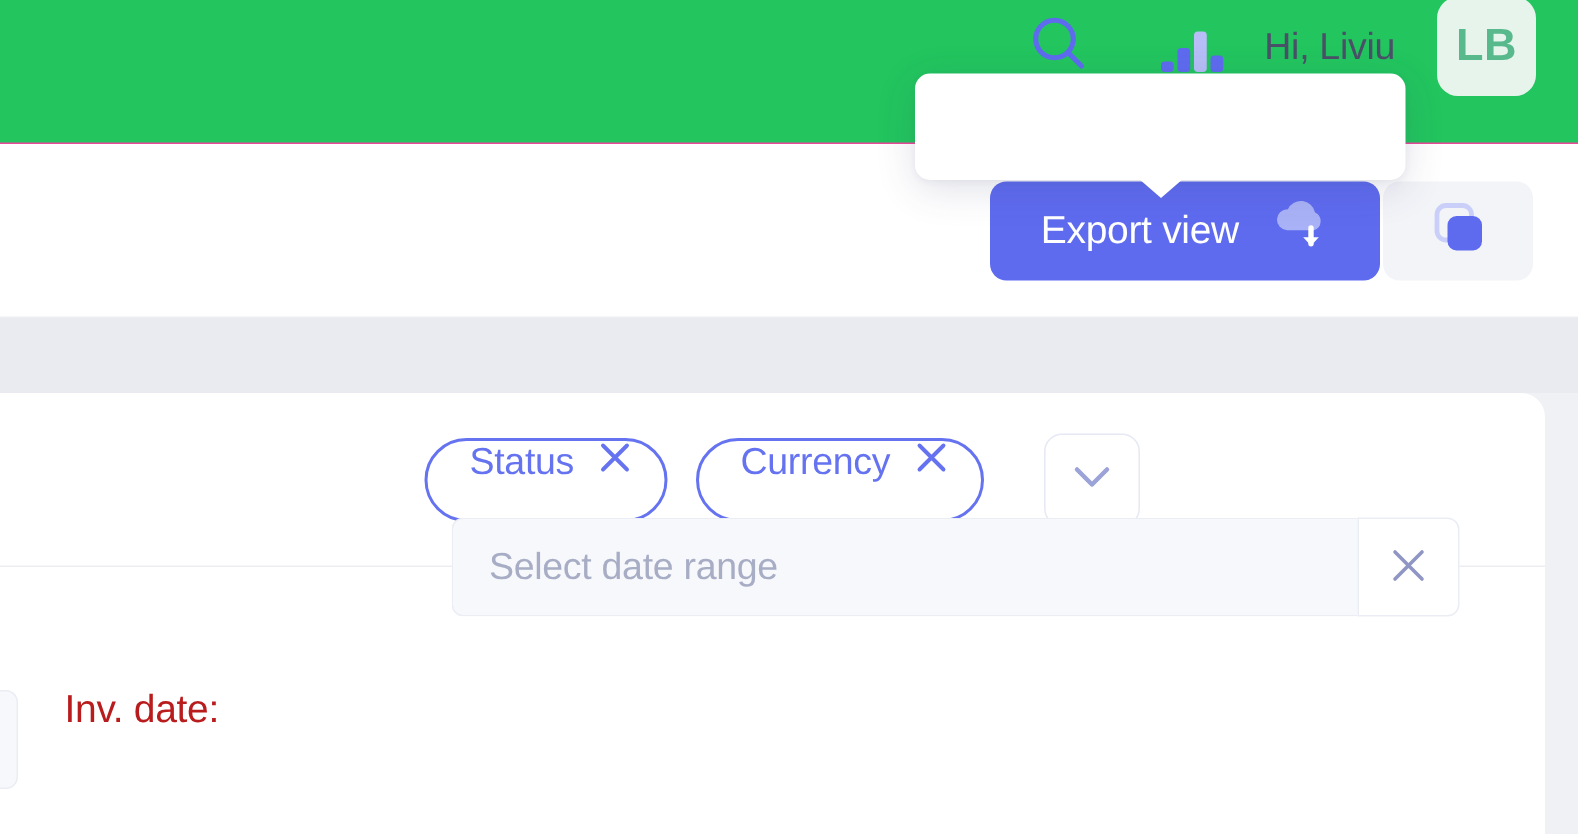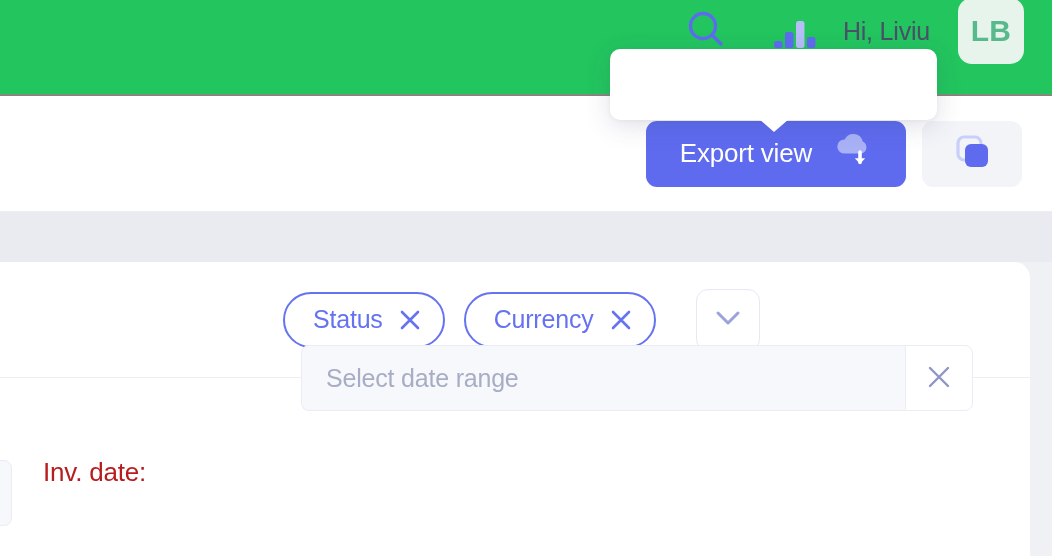--- a/index.html
+++ b/index.html
@@ -88,21 +88,21 @@
     border-bottom: 1px solid #EDEEF3;
   }
 
   .toolbar-actions {
     position: absolute;
     right: 30px;
     top: 50%;
     transform: translateY(-50%);
     display: flex;
     align-items: center;
-    gap: 16px;
+    gap: 2px;
   }
 
   .export-btn {
     display: flex;
     align-items: center;
     gap: 20px;
     height: 66px;
     padding: 0 30px 0 34px;
     background: #5E6BEF;
     border: none;
@@ -202,21 +202,20 @@
     left: 283px;
     top: 50%;
     transform: translateY(-50%);
     display: flex;
     align-items: center;
     gap: 19px;
   }
 
   .chip {
     display: flex;
-    align-items: center;
     gap: 16px;
     height: 56px;
     padding: 0 22px 0 28px;
     border: 2px solid #6573F0;
     border-radius: 28px;
     background: #ffffff;
     color: #6573F0;
     font-size: 25px;
     font-family: "Liberation Sans", sans-serif;
     letter-spacing: -0.2px;

